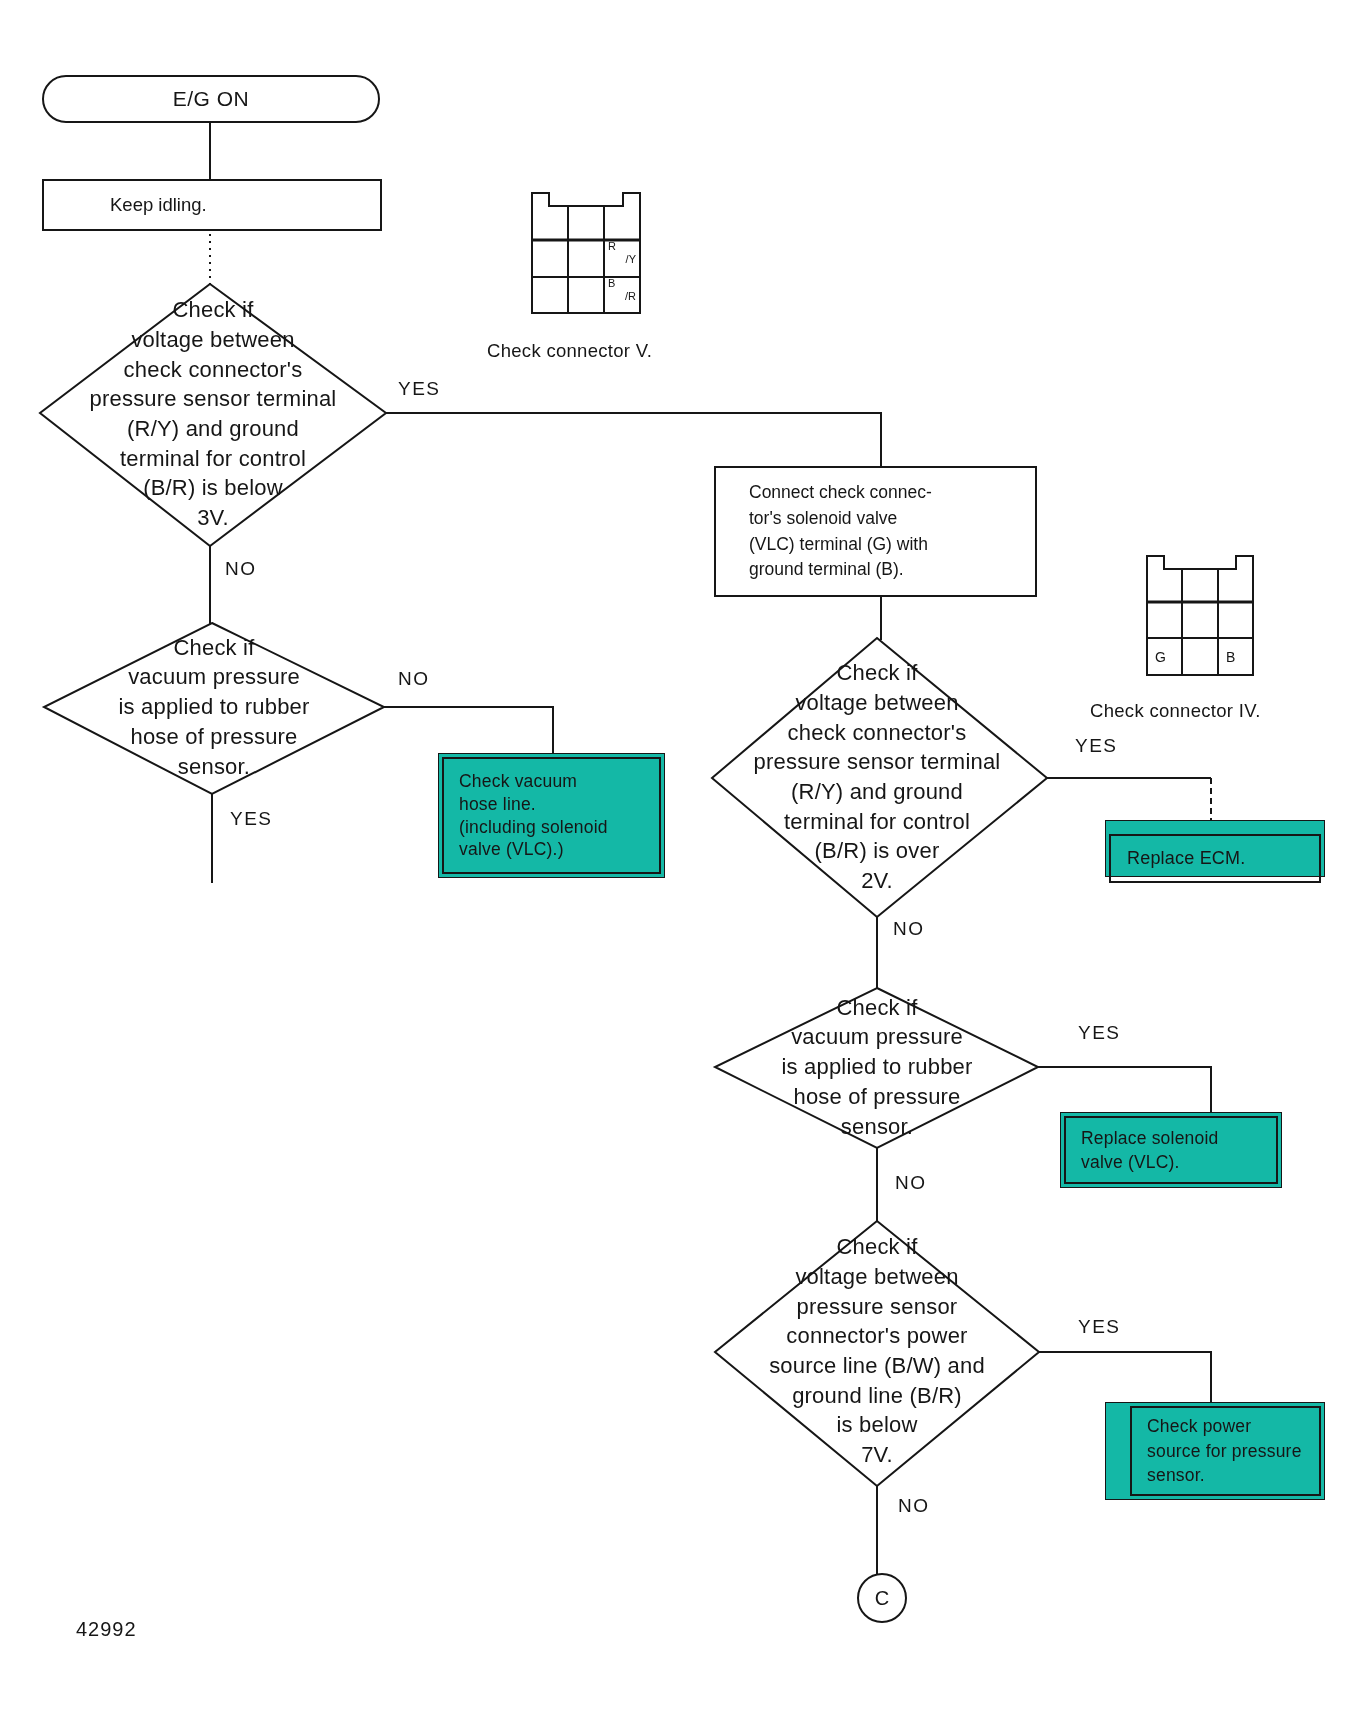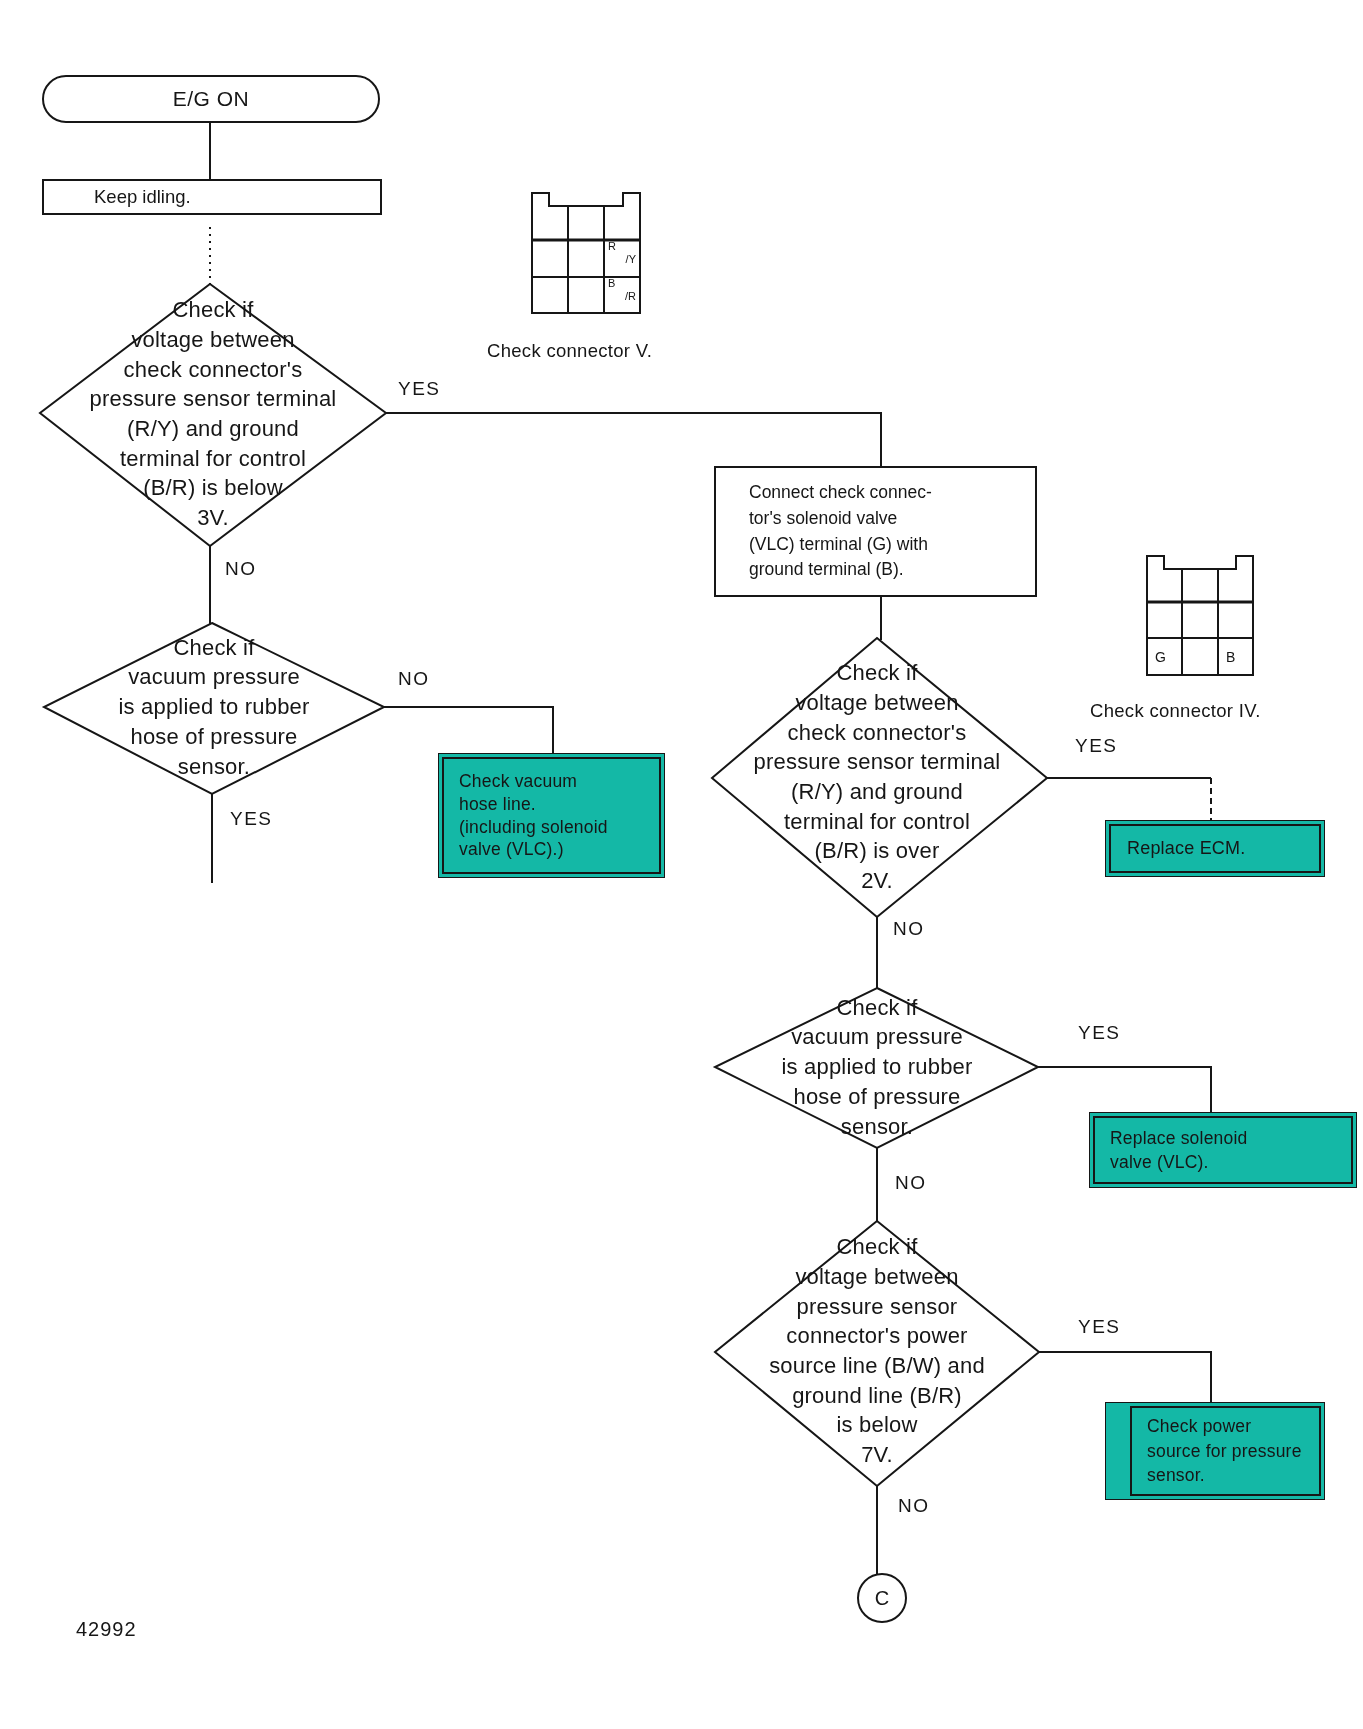--- a/index.html
+++ b/index.html
@@ -96,21 +96,21 @@
         <line x1="1147" y1="602" x2="1253" y2="602" stroke-width="3"></line>
         <line x1="1147" y1="638" x2="1253" y2="638"></line>
       </g>
     </g>
   </svg>
 
   <div class="box stadium" style="left:42px; top:75px; width:338px; height:48px;">
     <span>E/G ON</span>
   </div>
 
-  <div class="box" style="left:42px; top:179px; width:340px; height:36px; padding-left:50px; font-size:18.5px;">
+  <div class="box" style="left:42px; top:179px; width:340px; height:52px; padding-left:66px; font-size:18.5px;">
     <span>Keep idling.</span>
   </div>
 
   <div class="box" style="left:714px; top:466px; width:323px; height:131px; padding-left:33px; padding-right:0; white-space:pre-line; font-size:17.5px; line-height:1.48;">
     <span>Connect check connec-
 tor's solenoid valve
 (VLC) terminal (G) with
 ground terminal (B).</span>
   </div>
 
@@ -155,24 +155,24 @@
 
   <div class="dbox" style="left:438px; top:753px; width:227px; height:125px;">
     <div class="inner" style="padding-left:15px; line-height:1.3;">Check vacuum
 hose line.
 (including solenoid
 valve (VLC).)</div>
   </div>
 
 
   <div class="dbox" style="left:1105px; top:820px; width:220px; height:57px;">
-    <div class="inner" style="padding-left:16px; font-size:18px;">Replace ECM.</div>
-  </div>
-
-  <div class="dbox" style="left:1089px; top:1112px; width:268px; height:76px;">
+    <div class="inner" style="padding-left:16px; font-size:18px;margin-top:10px;">Replace ECM.</div>
+  </div>
+
+  <div class="dbox" style="left:1060px; top:1112px; width:222px; height:76px;">
     <div class="inner" style="padding-left:15px; line-height:1.4;">Replace solenoid
 valve (VLC).</div>
   </div>
 
   <div class="dbox" style="left:1105px; top:1402px; width:220px; height:98px;padding-left:24px;">
     <div class="inner" style="padding-left:15px; line-height:1.4;">Check power
 source for pressure
 sensor.</div>
   </div>
 

